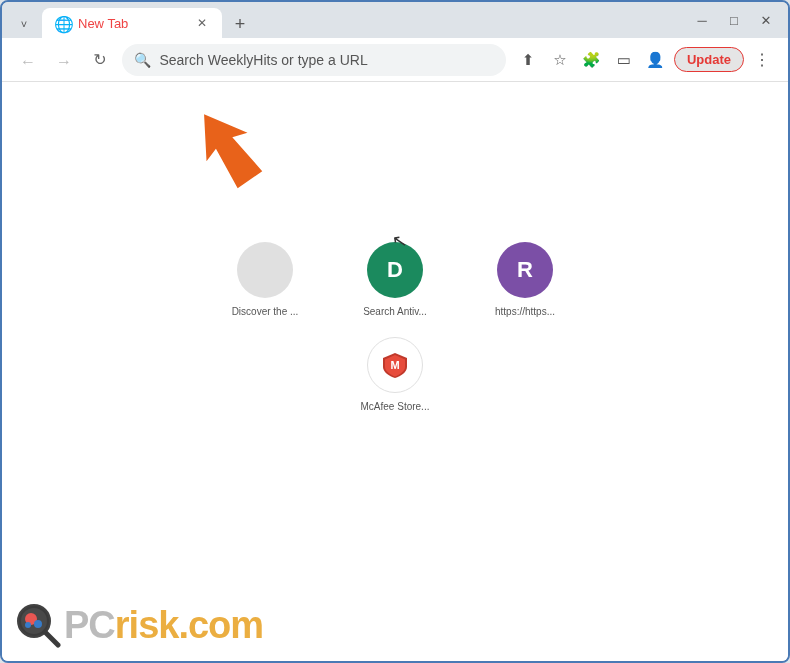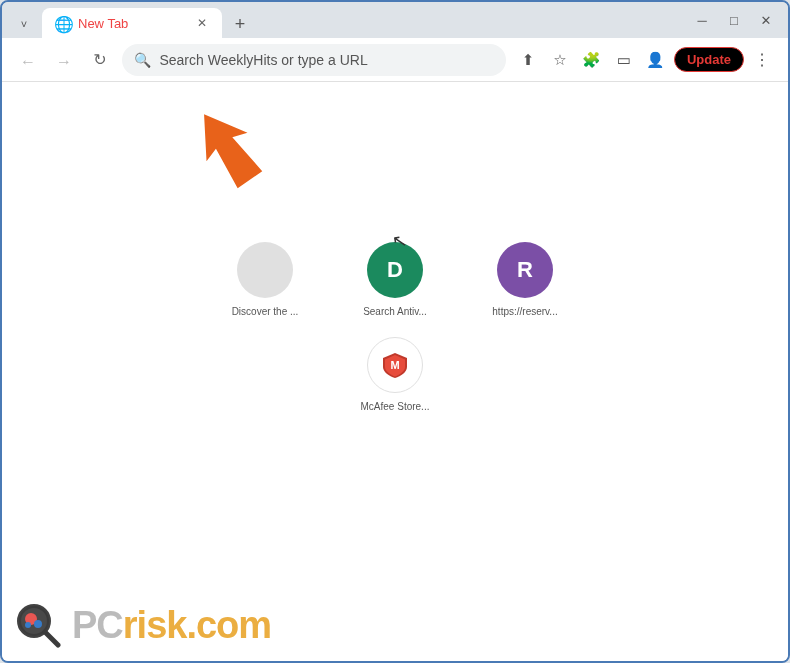--- a/index.html
+++ b/index.html
@@ -142,21 +142,21 @@
       height: 28px;
       display: flex;
       align-items: center;
       justify-content: center;
       border-radius: 50%;
       color: #555;
       font-size: 15px;
       cursor: pointer;
     }
     .update-btn {
-      background: #000000;
+      background: #e5e5e5;
       border: 1.5px solid #e53935;
       color: #e53935;
       border-radius: 14px;
       padding: 4px 12px;
       font-size: 13px;
       font-weight: 600;
       cursor: pointer;
     }
     .menu-btn {
       width: 28px;
@@ -252,21 +252,21 @@
       border: 2px solid white;
     }
 
     
     .pcrisk-watermark {
       position: absolute;
       bottom: 10px;
       left: 10px;
       display: flex;
       align-items: center;
-      gap: 8px;
+      gap: 0;
       opacity: 0.85;
     }
 
     
     .cursor-arrow {
       position: absolute;
       top: 148px;
       left: 390px;
       font-size: 18px;
       color: #333;
@@ -334,21 +334,21 @@
         <span class="shortcut-label">Discover the ...</span>
       </div>
 
       <div class="shortcut-item">
         <div class="shortcut-icon green">D</div>
         <span class="shortcut-label">Search Antiv...</span>
       </div>
 
       <div class="shortcut-item">
         <div class="shortcut-icon purple">R</div>
-        <span class="shortcut-label">https://reserv...</span>
+        <span class="shortcut-label">https://https...</span>
       </div>
     </div>
 
     <div class="shortcuts-row">
 
       <div class="shortcut-item">
         <div class="shortcut-icon mcafee-red">
           <svg width="28" height="28" viewBox="0 0 28 28">
             <path d="M14 2 L26 7 L26 16 C26 21 20 25 14 27 C8 25 2 21 2 16 L2 7 Z" fill="#c0392b"></path>
             <path d="M14 4 L24 8.5 L24 16 C24 20 19 23.5 14 25.5 C9 23.5 4 20 4 16 L4 8.5 Z" fill="#e74c3c"></path>

